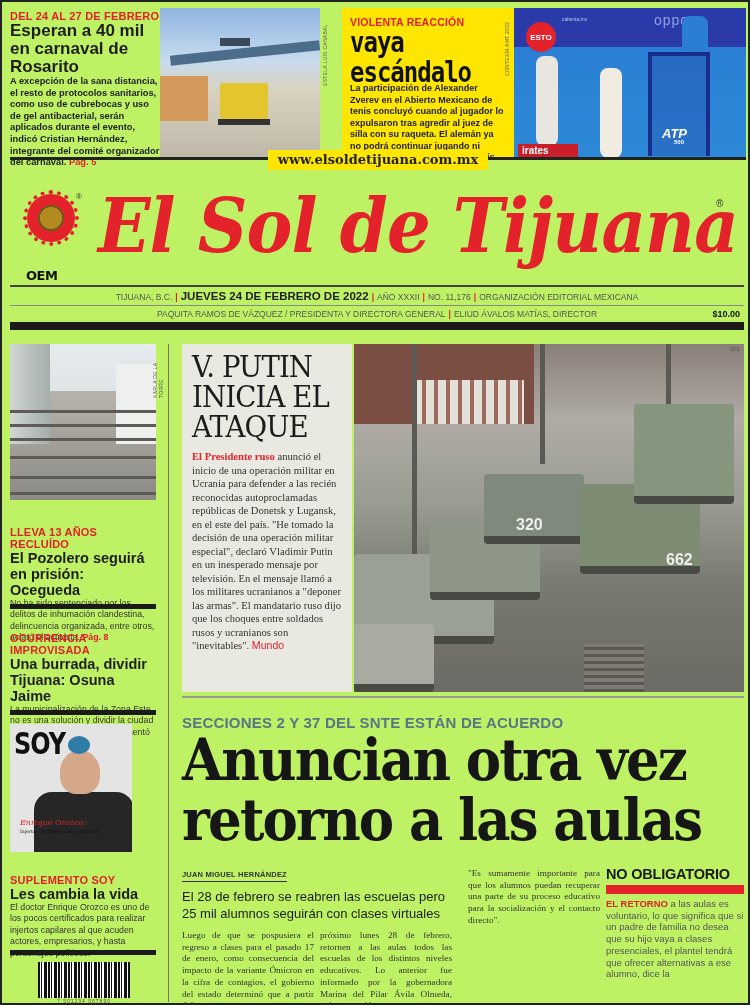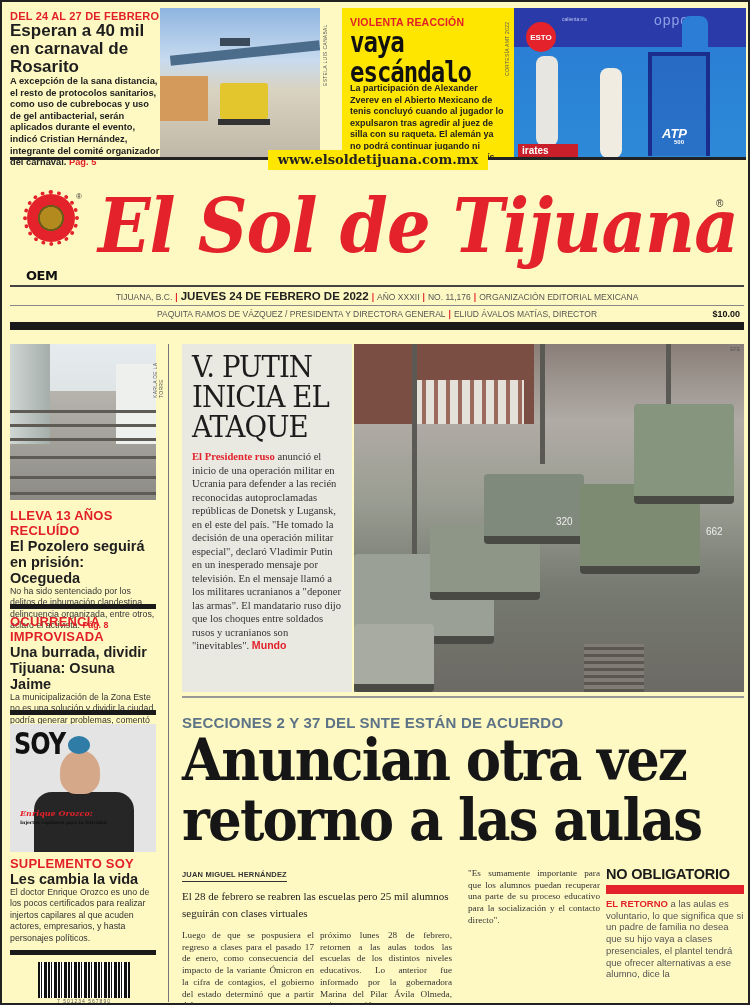--- a/index.html
+++ b/index.html
@@ -1,18 +1,18 @@
 <!DOCTYPE html>
 <html><head>
 <meta charset="utf-8">
 <style>
   * { box-sizing: border-box; margin: 0; padding: 0; }
   html, body { width: 750px; height: 1005px; overflow: hidden; background: #fff; }
   body { font-family: "Liberation Sans", sans-serif; color: #1a1a1a; position: relative; }
-  .page { position: absolute; left: 0; top: 0; width: 750px; height: 1005px; border: 2px solid #222; background: #fef9c3; }
+  .page { position: absolute; left: 0; top: 0; width: 750px; height: 1005px; border: 2px solid #222; background: #bef264; }
 
   
   .top-left { position: absolute; left: 8px; top: 8px; width: 150px; height: 148px; }
   .kicker { color: #e2202b; font-weight: bold; font-size: 11px; letter-spacing: 0.2px; text-transform: uppercase; }
   .hl-sans { font-weight: bold; font-size: 17px; line-height: 18px; color: #1e1e1e; }
   .body-sm { font-size: 9.3px; line-height: 11.6px; color: #222; font-weight: bold; }
   .pag { color: #e2202b; font-weight: bold; }
 
   .photo-rosarito { position: absolute; left: 158px; top: 6px; width: 160px; height: 150px;
     background: linear-gradient(180deg, #8fb5e0 0%, #c8dbef 35%, #d9d2c0 55%, #bfb8a8 100%); overflow: hidden; }
@@ -63,60 +63,60 @@
 
   
   .left-col { position: absolute; left: 8px; top: 342px; width: 146px; }
   .stairs-photo { position: absolute; left: 0; top: 0; width: 146px; height: 156px; overflow: hidden;
     background: linear-gradient(180deg, #e6ebef 0%, #dfe4e6 30%, #b6b4ad 30%, #8c8a84 100%); }
   .stairs-photo .wall-l { position: absolute; left: 0; top: 0; width: 40px; height: 100px; background: linear-gradient(90deg,#cfd6d4,#a5aeab); }
   .stairs-photo .wall-r { position: absolute; right: 0; top: 20px; width: 40px; height: 80px; background: #eef0ee; }
   .step { position: absolute; left: 0; width: 146px; height: 3px; background: #5e5b55; }
   .left-rule { position: absolute; left: 0; width: 146px; height: 5px; background: #1a1a1a; }
   .left-story { position: absolute; left: 0; width: 146px; }
-  .left-story .kicker { font-size: 13px; }
+  .left-story .kicker { font-size: 11px; margin-top: 18px; }
   .left-story .hl-sans { font-size: 14.5px; line-height: 16px; }
   .left-story .body-sm { font-size: 8.8px; line-height: 11.4px; font-weight: normal; color: #333; }
-  .soy-photo { position: absolute; left: 0; top: 380px; width: 146px; height: 128px; background: #e4e4e4; overflow: hidden; }
+  .soy-photo { position: absolute; left: 0; top: 380px; width: 122px; height: 128px; background: #e4e4e4; overflow: hidden; }
   .soy-logo { position: absolute; left: 4px; top: 2px; font-family: "DejaVu Sans", sans-serif; font-weight: bold; font-size: 24px; letter-spacing: -1px; color: #111; transform: scaleY(1.25); transform-origin: left top; }
   .soy-person { position: absolute; left: 50px; top: 26px; width: 40px; height: 44px; border-radius: 50% 50% 40% 40%; background: #d6a88a; }
   .soy-hair { position: absolute; left: 58px; top: 12px; width: 22px; height: 18px; border-radius: 50%; background: #2f7ca6; }
   .soy-body { position: absolute; left: 24px; top: 68px; width: 100px; height: 64px; background: #262626; border-radius: 18px 18px 0 0; }
-  .soy-caption { position: absolute; left: 10px; top: 85px; font-family: "DejaVu Serif", serif; font-style: italic; color: #e3222b; font-size: 8px; font-weight: bold; line-height: 9px; }
+  .soy-caption { position: absolute; left: 10px; top: 94px; font-family: "DejaVu Serif", serif; font-style: italic; color: #e3222b; font-size: 8px; font-weight: normal; line-height: 9px; }
   .soy-caption small { display: block; color: #111; font-size: 4.5px; font-style: normal; }
   .barcode { position: absolute; left: 28px; top: 618px; width: 92px; height: 36px;
     background: repeating-linear-gradient(90deg, #111 0 2px, #fff 2px 3px, #111 3px 4px, #fff 4px 6px, #111 6px 9px, #fff 9px 10px); }
   .barcode-num { position: absolute; left: 28px; top: 654px; width: 92px; text-align: center; font-size: 5px; color: #555; letter-spacing: 1px; }
   .col-divider { position: absolute; left: 166px; top: 342px; width: 1px; height: 658px; background: #777; }
 
   
   .putin-box { position: absolute; left: 180px; top: 342px; width: 170px; height: 348px; background: #e9e8e1; padding: 8px 8px 0 10px; }
   .putin-hl { font-family: "DejaVu Serif", serif; font-size: 30px; line-height: 30px; color: #1c1c1c; letter-spacing: -1px; transform: scaleX(0.92); transform-origin: left top; width: 180px; margin-bottom: 8px; }
   .putin-body { font-family: "Liberation Serif", serif; font-size: 10.6px; line-height: 13.5px; color: #333; }
   .putin-body .lead { color: #e3222b; font-weight: bold; }
-  .putin-body .mundo { color: #e3222b; font-weight: bold; font-family: "Liberation Sans", sans-serif; }
+  .putin-body .mundo { color: #e3222b; font-weight: normal; font-family: "Liberation Sans", sans-serif; }
 
   .tank-photo { position: absolute; left: 352px; top: 342px; width 390px; width: 390px; height: 348px; overflow: hidden;
     background: linear-gradient(180deg, #8a7f78 0%, #b0aba5 22%, #9a9d92 45%, #767a70 70%, #6c6a64 100%); }
   .tp-building { position: absolute; left: 0; top: 0; width: 180px; height: 80px; background: #7a4e43; }
   .tp-building::after { content: ""; position: absolute; left: 60px; top: 36px; width: 110px; height: 44px; background: repeating-linear-gradient(90deg,#e4e0da 0 8px,#9c6a5c 8px 12px); }
   .tp-pole { position: absolute; width: 5px; background: #5b5954; }
   .tank { position: absolute; background: #8e9688; border-radius: 4px; border-bottom: 8px solid #4a4a44; }
-  .tank-num { position: absolute; color: #eee; font-size: 10px; font-weight: normal; margin-left: 40px; }
+  .tank-num { position: absolute; color: #eee; font-size: 16px; font-weight: bold; }
   .tp-track { position: absolute; left: 230px; top: 300px; width: 60px; height: 48px; background: repeating-linear-gradient(0deg,#5a5650 0 3px,#807b74 3px 7px); }
   .tp-credit { position: absolute; right: 4px; top: 2px; font-size: 5px; color: #555; }
 
   .mid-rule { position: absolute; left: 180px; top: 694px; width: 562px; height: 2px; background: #999; }
 
   
   .main-kicker { position: absolute; left: 180px; top: 712px; font-weight: bold; font-size: 15px; color: #5d7386; letter-spacing: 0.2px; }
   .main-hl { position: absolute; left: 180px; top: 728px; width: 562px; font-family: "DejaVu Serif", serif; font-weight: bold; font-size: 57px; line-height: 60px; color: #161616; letter-spacing: -2px; transform: scaleX(0.93); transform-origin: left top; white-space: nowrap; }
 
   .byline { position: absolute; left: 180px; top: 868px; font-size: 7.5px; font-weight: bold; color: #333; letter-spacing: 0.2px; border-bottom: 1px solid #333; padding-bottom: 2px; }
-  .sub-hl { position: absolute; left: 180px; top: 886px; width: 270px; font-family: Liberation Serif, serif; font-size: 11px; line-height: 17px; color: #1c1c1c; }
+  .sub-hl { position: absolute; left: 180px; top: 886px; width: 270px; font-family: Liberation Sans, sans-serif; font-size: 13px; line-height: 17px; color: #1c1c1c; }
   .body-col { position: absolute; font-family: "Liberation Serif", serif; font-size: 9.2px; line-height: 11.7px; color: #333; text-align: justify; }
   .col1 { left: 180px; top: 928px; width: 132px; }
   .col2 { left: 318px; top: 928px; width: 132px; }
   .col3 { left: 466px; top: 866px; width: 132px; }
   .col3 p + p { text-indent: 8px; }
 
   .sidebar-box { position: absolute; left: 604px; top: 864px; width: 138px; }
   .nob-title { font-weight: bold; font-size: 14.5px; color: #1a1a1a; letter-spacing: -0.2px; }
   .nob-bar { width: 138px; height: 9px; background: #e3222b; margin: 3px 0 4px 0; }
   .nob-body { font-size: 9.5px; line-height: 11.7px; color: #555; }
@@ -242,21 +242,21 @@
     <div class="tp-pole" style="left:58px; top:0; height:210px;"></div>
     <div class="tp-pole" style="left:186px; top:0; height:120px;"></div>
     <div class="tp-pole" style="left:312px; top:0; height:80px;"></div>
     <div class="tank" style="left:0; top:210px; width:140px; height:90px; background:#9aa095;"></div>
     <div class="tank" style="left:76px; top:180px; width:110px; height:76px;"></div>
     <div class="tank" style="left:130px; top:130px; width:100px; height:70px; background:#808a7c;"></div>
     <div class="tank" style="left:226px; top:140px; width:120px; height:90px; background:#7d8b72;"></div>
     <div class="tank" style="left:280px; top:60px; width:100px; height:100px; background:#86957e;"></div>
     <div class="tank" style="left:0; top:280px; width:80px; height:68px; background:#a7aba1;"></div>
     <div class="tank-num" style="left:162px; top:172px;">320</div>
-    <div class="tank-num" style="left:312px; top:182px;">662</div>
+    <div class="tank-num" style="left:312px; top:207px;">662</div>
     <div class="tp-track"></div>
     <div class="tp-credit">EFE</div>
   </div>
 
   <div class="mid-rule"></div>
 
   <div class="main-kicker">SECCIONES 2 Y 37 DEL SNTE ESTÁN DE ACUERDO</div>
   <div class="main-hl">
     <div>Anuncian otra vez</div>
     <div>retorno a las aulas</div>

